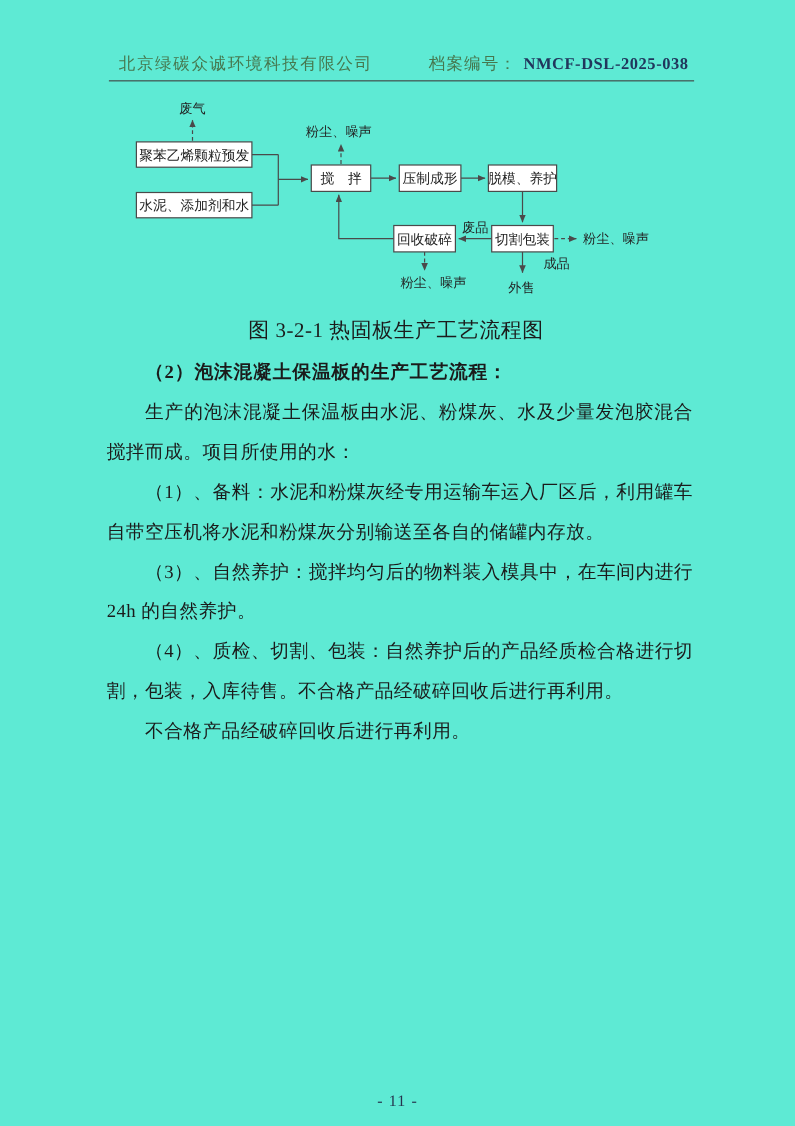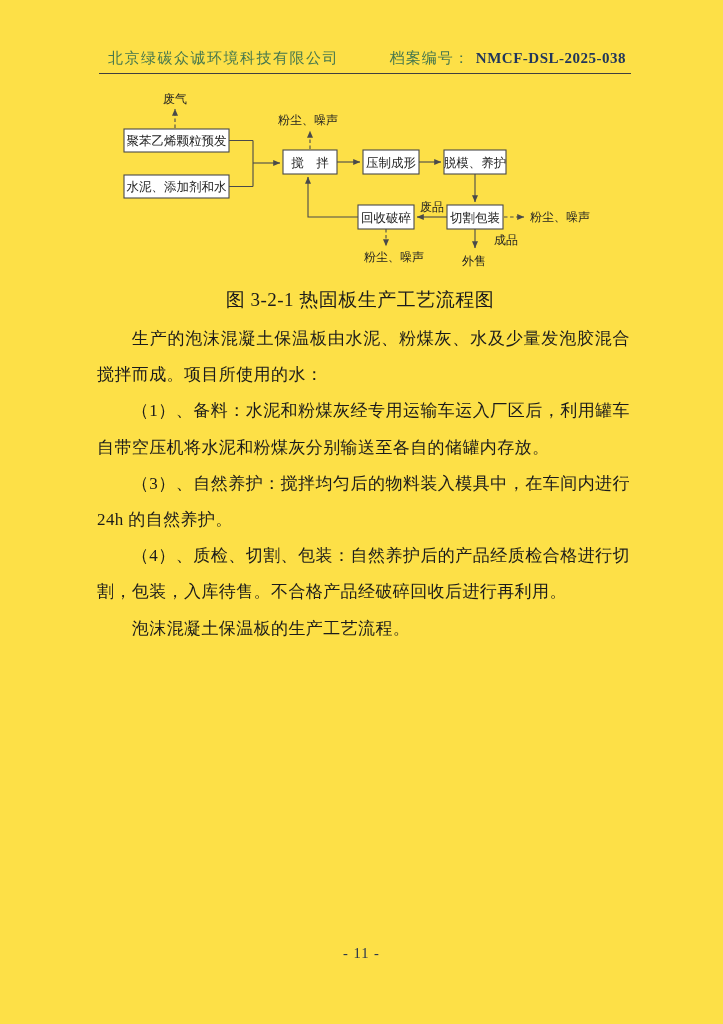--- a/index.html
+++ b/index.html
@@ -1,19 +1,19 @@
 <!DOCTYPE html>
 <html lang="zh"><head>
 <meta charset="utf-8">
 <style>
   html,body{margin:0;padding:0;background:#ffffff;}
   .page{
     position:relative;
     width:723px;height:1024px;
-    background:#fde047;
+    background:#5eead4;
     font-family:"Liberation Serif","DejaVu Serif",serif;
     color:#1b1b1b;
     overflow:hidden;
   }
   
   .doc-header{
     position:absolute;left:108px;top:49px;width:518px;
     display:flex;justify-content:space-between;align-items:baseline;
     font-size:15px;
   }
@@ -38,21 +38,21 @@
     text-align:center;font-weight:normal;font-size:19px;letter-spacing:.5px;
   }
   .content{
     position:absolute;left:97px;top:321px;width:533px;
     font-size:17px;line-height:36.2px;letter-spacing:.4px;
   }
   .content p{margin:0;text-indent:2.05em;text-align:justify;}
   .content p.heading{font-weight:bold;text-align:left;letter-spacing:.8px;}
   
   .page-footer{
-    position:absolute;left:0;top:945px;width:723px;
+    position:absolute;left:0;top:993px;width:723px;
     text-align:center;font-size:14.5px;color:#26334d;letter-spacing:1px;
   }
 </style>
 </head>
 <body>
 
 <div class="page">
 
   <header class="doc-header">
     <span class="company">北京绿碳众诚环境科技有限公司</span>
@@ -109,24 +109,25 @@
       <text class="lbl" x="299" y="173">粉尘、噪声</text>
       <text class="lbl" x="337" y="123">废品</text>
       <text class="lbl" x="399" y="156" text-anchor="start">成品</text>
       <text class="lbl" x="379" y="177">外售</text>
     </g>
   </svg>
 
   <div class="caption">图 3-2-1 热固板生产工艺流程图</div>
 
   <div class="content">
+    <p class="heading">（2）泡沫混凝土保温板的生产工艺流程：</p>
     <p>生产的泡沫混凝土保温板由水泥、粉煤灰、水及少量发泡胶混合搅拌而成。项目所使用的水：</p>
     <p>（1）、备料：水泥和粉煤灰经专用运输车运入厂区后，利用罐车自带空压机将水泥和粉煤灰分别输送至各自的储罐内存放。</p>
     <p>（3）、自然养护：搅拌均匀后的物料装入模具中，在车间内进行 24h 的自然养护。</p>
     <p>（4）、质检、切割、包装：自然养护后的产品经质检合格进行切割，包装，入库待售。不合格产品经破碎回收后进行再利用。</p>
-    <p>泡沫混凝土保温板的生产工艺流程。</p>
+    <p>不合格产品经破碎回收后进行再利用。</p>
   </div>
 
   <footer class="page-footer">
     <span>- 11 -</span>
   </footer>
 
 </div>
 
 </body></html>

